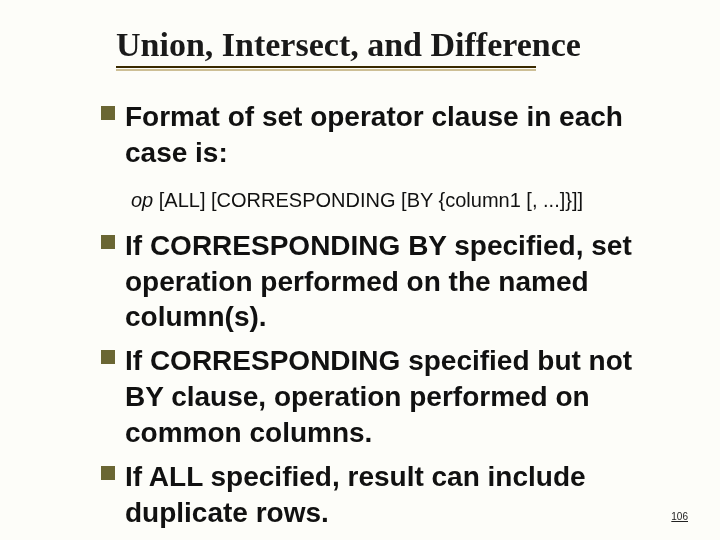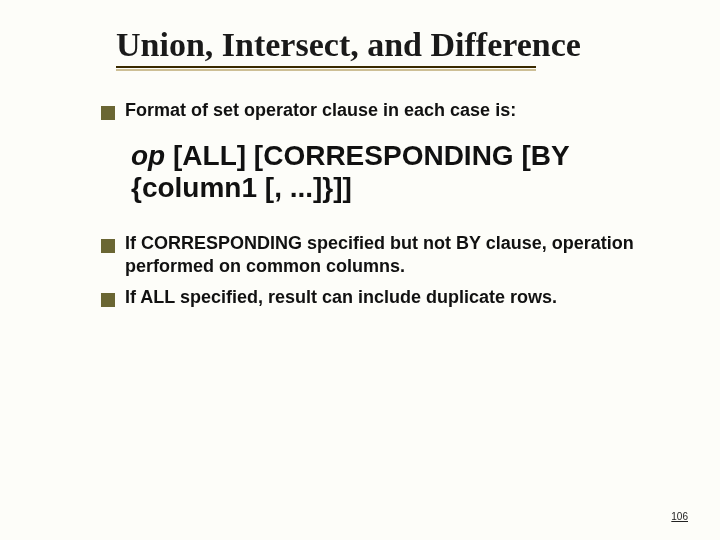--- a/index.html
+++ b/index.html
@@ -53,32 +53,32 @@
     position: absolute;
     left: 0;
     top: 7px;
     width: 14px;
     height: 14px;
     background: #6a6633;
   }
   .bullet .txt {
     font-family: Arial, Helvetica, sans-serif;
     font-weight: bold;
-    font-size: 18px;
+    font-size: 28px;
     color: #111;
     line-height: 1.28;
   }
   .syntax {
     font-family: Arial, Helvetica, sans-serif;
-    font-size: 28px;
+    font-size: 20px;
     color: #111;
-    font-weight: bold;
+    font-weight: normal;
     padding-left: 30px;
     margin-top: 18px;
-    margin-bottom: 28px;
+    margin-bottom: 16px;
   }
   .syntax .op {
     font-style: italic;
   }
   .pagenum {
     position: absolute;
     right: 32px;
     bottom: 18px;
     font-family: Arial, Helvetica, sans-serif;
     font-size: 10px;
@@ -101,20 +101,24 @@
 
   <div class="bullet">
     <div class="sq"></div>
     <div class="txt">Format of set operator clause in each case is:</div>
   </div>
 
   <div class="syntax">
     <span class="op">op</span><span> [ALL] [CORRESPONDING [BY {column1 [, ...]}]]</span>
   </div>
 
+  <div class="bullet">
+    <div class="sq"></div>
+    <div class="txt">If CORRESPONDING BY specified, set operation performed on the named column(s).</div>
+  </div>
 
   <div class="bullet">
     <div class="sq"></div>
     <div class="txt">If CORRESPONDING specified but not BY clause, operation performed on common columns.</div>
   </div>
 
   <div class="bullet">
     <div class="sq"></div>
     <div class="txt">If ALL specified, result can include duplicate rows.</div>
   </div>

